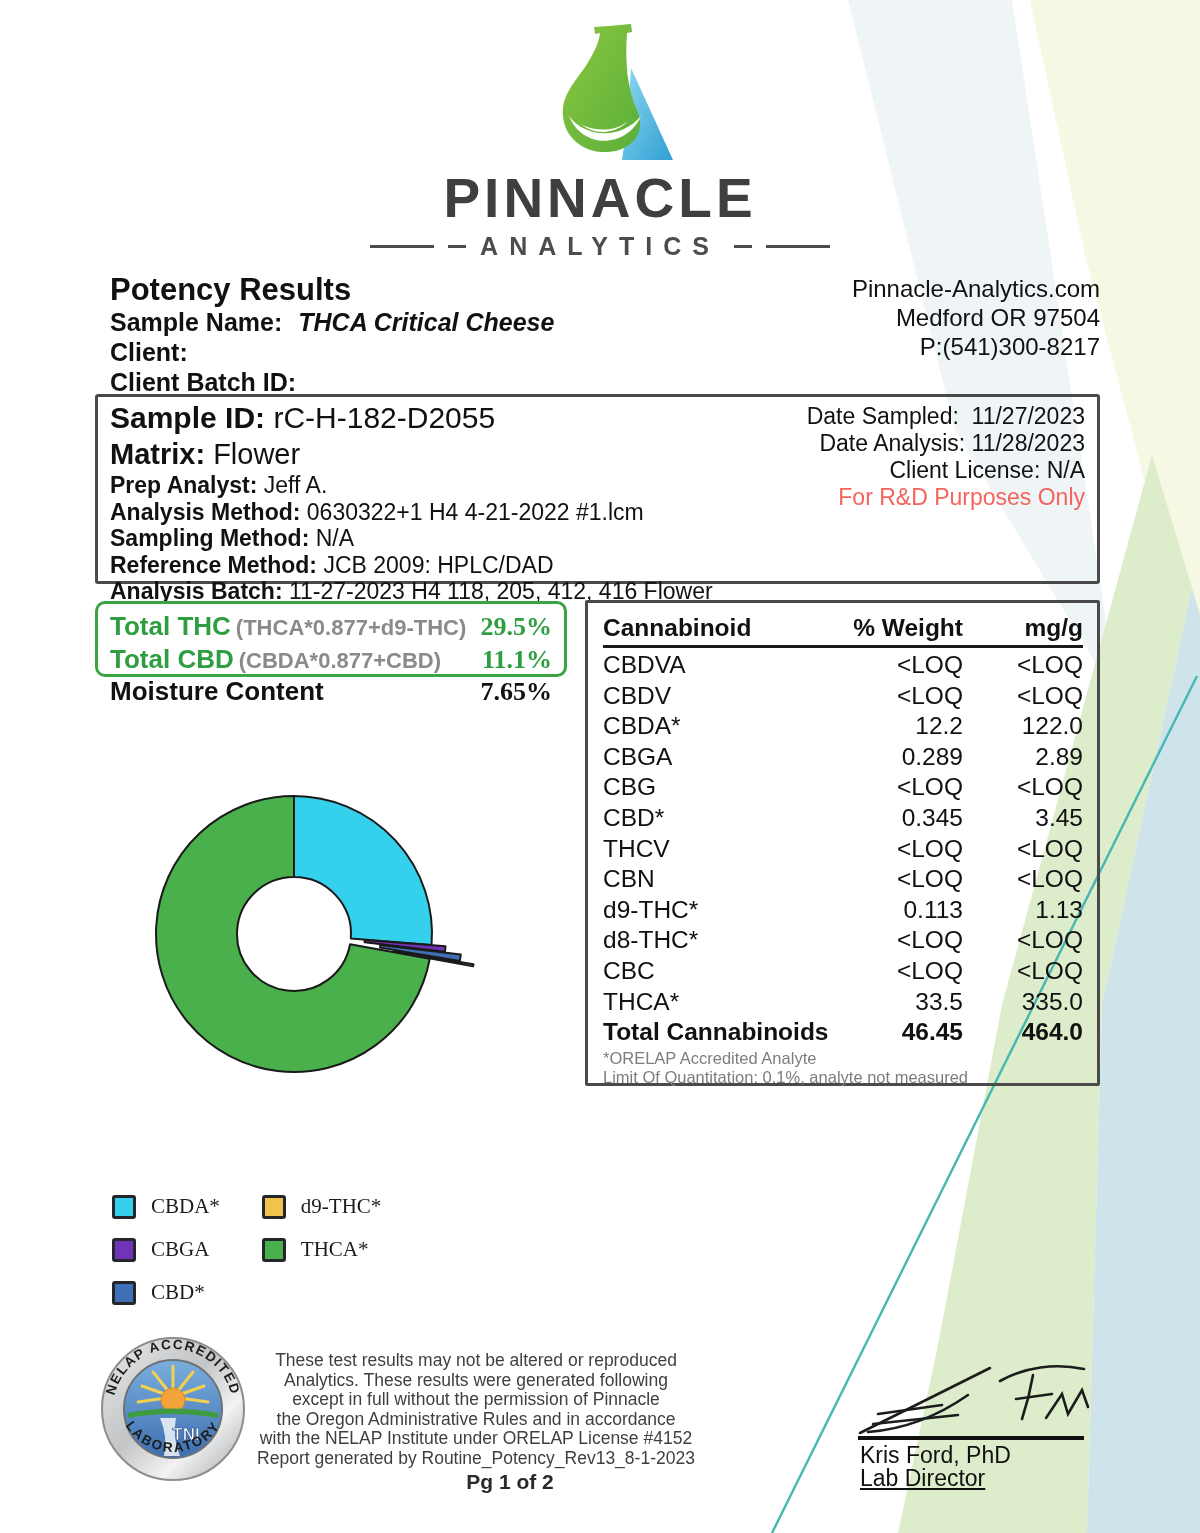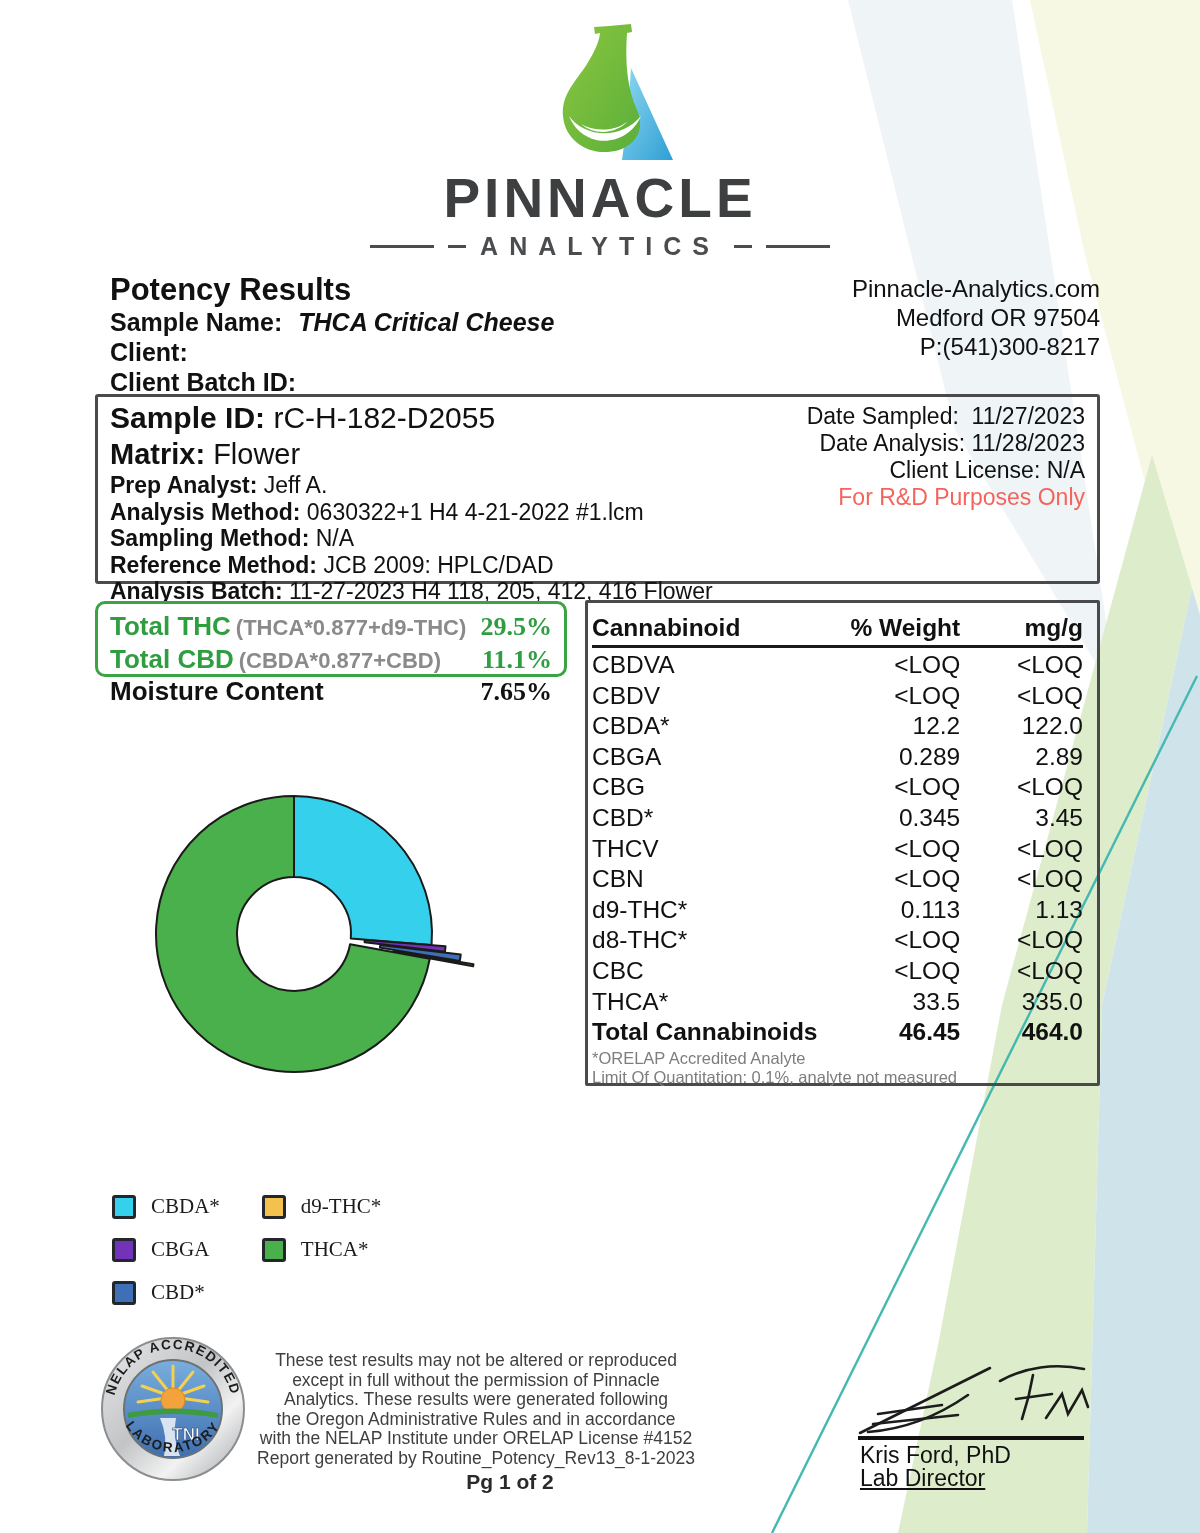--- a/index.html
+++ b/index.html
@@ -35,21 +35,21 @@
   
   .tbox{left:95px;top:601px;width:472px;height:76px;border:3px solid #3aa343;border-radius:10px;
     box-sizing:border-box;padding:7px 12px 0 12px;}
   .trow{display:flex;align-items:baseline;line-height:30.5px;white-space:nowrap;}
   .trow .tl{font-size:26px;font-weight:bold;}
   .trow .tf{font-size:22px;color:#8a8a8a;font-weight:bold;margin-left:5px;}
   .trow .tv{font-size:26px;font-weight:bold;margin-left:auto;font-family:Liberation Serif, serif;}
   .green{color:#2f9e41;}
   
   .ctab{left:585px;top:600px;width:515px;height:486px;border:3px solid #4a4a4a;border-radius:2px;
-    box-sizing:border-box;padding:8px 14px 0 4px;background:transparent;}
+    box-sizing:border-box;padding:8px 14px 0 15px;background:transparent;}
   .crow{display:flex;font-size:24.5px;line-height:30.6px;}
   .crow .c1{width:47%;}
   .crow .c2{width:28%;text-align:right;}
   .crow .c3{width:25%;text-align:right;}
   .chead{font-weight:bold;border-bottom:3px solid #1a1a1a;line-height:34px;margin-bottom:2px;}
   .ctotal{font-weight:bold;}
   .cfoot{font-size:16.5px;color:#7d7d7d;line-height:19.5px;}
   .cfoot.first{margin-top:1px;}
   
   .legend{left:112px;top:1194px;display:flex;gap:42px;font-family:"Liberation Serif","DejaVu Serif",serif;}
@@ -296,22 +296,22 @@
     <text font-size="13.5" font-weight="bold" fill="#1c1c1c" letter-spacing="1.5" font-family="Liberation Sans, sans-serif">
       <textPath href="#sealTopArc" startOffset="50%" text-anchor="middle">NELAP ACCREDITED</textPath>
     </text>
     <text font-size="13.5" font-weight="bold" fill="#1c1c1c" letter-spacing="2" font-family="Liberation Sans, sans-serif">
       <textPath href="#sealBotArc" startOffset="50%" text-anchor="middle">LABORATORY</textPath>
     </text>
   </svg>
 
   <div class="abs disclaimer" id="disclaimer">
       <div>These test results may not be altered or reproduced</div>
+      <div>Analytics. These results were generated following</div>
       <div>except in full without the permission of Pinnacle</div>
-      <div>Analytics. These results were generated following</div>
       <div>the Oregon Administrative Rules and in accordance</div>
       <div>with the NELAP Institute under ORELAP License #4152</div>
       <div>Report generated by Routine_Potency_Rev13_8-1-2023</div>
     </div>
   <div class="abs pagenum">Pg 1 of 2</div>
 
   <svg class="abs" style="left:840px;top:1345px;" width="260" height="95" viewBox="0 0 260 95">
     <g fill="none" stroke="#1c1c1c" stroke-width="2.6" stroke-linecap="round">
       <path d="M20,88 L150,23"></path>
       <path d="M28,87 C70,84 105,66 128,50"></path>

